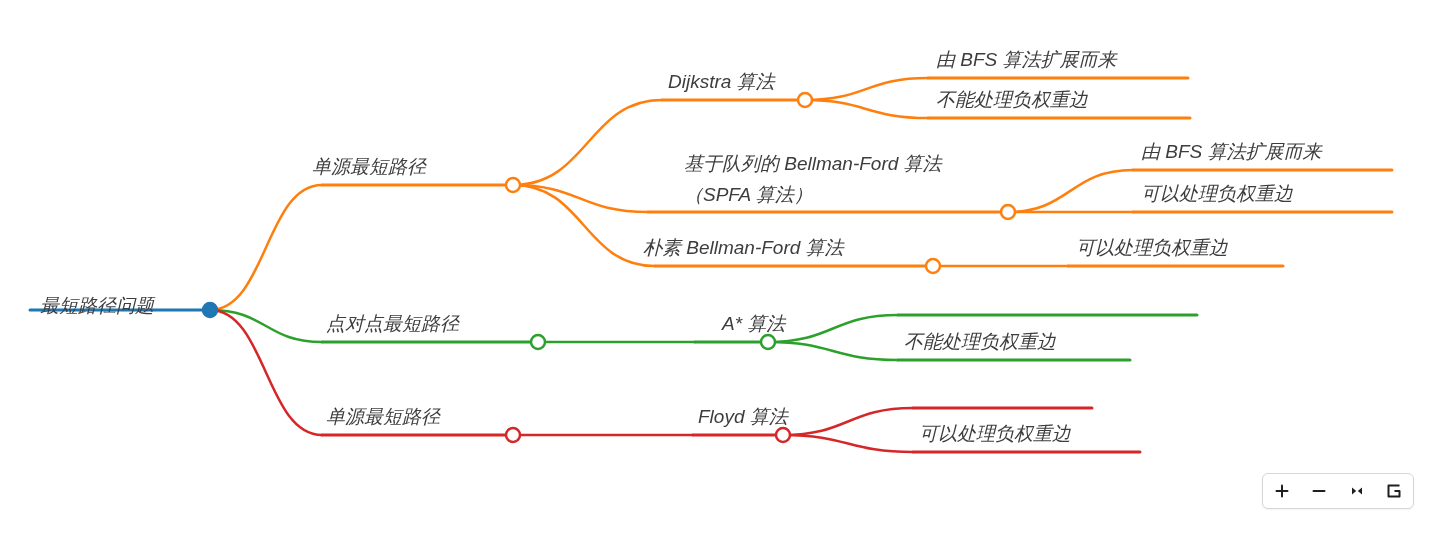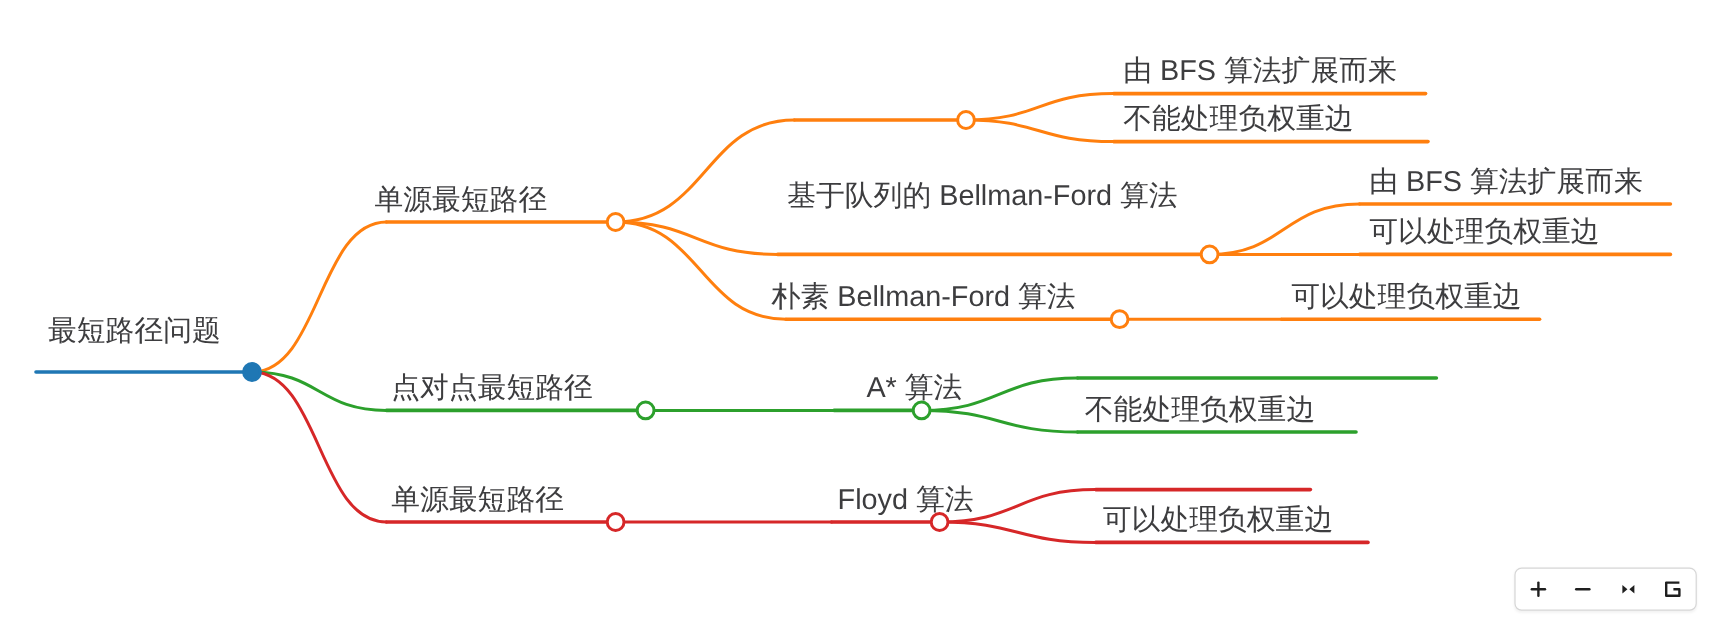--- a/index.html
+++ b/index.html
@@ -8,26 +8,27 @@
     position: relative;
     width: 1440px;
     height: 537px;
     background: #ffffff;
     overflow: hidden;
   }
   .mindmap-svg { position: absolute; left: 0; top: 0; }
   .mindmap-svg circle { cursor: pointer; }
   .label {
     position: absolute;
-    font-size: 24px;
+    font-size: 19px;
     line-height: 27px;
     color: #3d3d3f;
     white-space: nowrap;
+    font-style: italic;
   }
-  .label.multiline { line-height: 31px; }
+  .label.multiline { line-height: 31px; margin-left: 28px; }
   .toolbar {
     position: absolute;
     left: 1262px;
     top: 473px;
     width: 152px;
     height: 36px;
     background: #ffffff;
     border: 1px solid #d6d6d6;
     border-radius: 6px;
     box-sizing: border-box;
@@ -117,29 +118,31 @@
       <circle cx="538" cy="342" r="7" fill="#ffffff" stroke="#2ca02c"></circle>
       <circle cx="513" cy="435" r="7" fill="#ffffff" stroke="#d62728"></circle>
       <circle cx="805" cy="100" r="7" fill="#ffffff" stroke="#ff7f0e"></circle>
       <circle cx="1008" cy="212" r="7" fill="#ffffff" stroke="#ff7f0e"></circle>
       <circle cx="933" cy="266" r="7" fill="#ffffff" stroke="#ff7f0e"></circle>
       <circle cx="768" cy="342" r="7" fill="#ffffff" stroke="#2ca02c"></circle>
       <circle cx="783" cy="435" r="7" fill="#ffffff" stroke="#d62728"></circle>
     </g>
   </svg>
 
-  <div class="label" style="left:40px; top:262px">最短路径问题</div>
+  <div class="label" style="left:40px; top:292px">最短路径问题</div>
 
   <div class="label" style="left:312px; top:153px">单源最短路径</div>
   <div class="label" style="left:326px; top:310px">点对点最短路径</div>
   <div class="label" style="left:326px; top:403px">单源最短路径</div>
 
+  <div class="label" style="left:668px; top:68px">Dijkstra 算法</div>
 
   <div class="label multiline" style="left:656px; top:148px">
     <div>基于队列的 Bellman-Ford 算法</div>
+    <div>（SPFA 算法）</div>
   </div>
 
   <div class="label" style="left:643px; top:234px">朴素 Bellman-Ford 算法</div>
 
   <div class="label" style="left:936px; top:46px">由 BFS 算法扩展而来</div>
   <div class="label" style="left:936px; top:86px">不能处理负权重边</div>
 
   <div class="label" style="left:1141px; top:138px">由 BFS 算法扩展而来</div>
   <div class="label" style="left:1141px; top:180px">可以处理负权重边</div>
 

